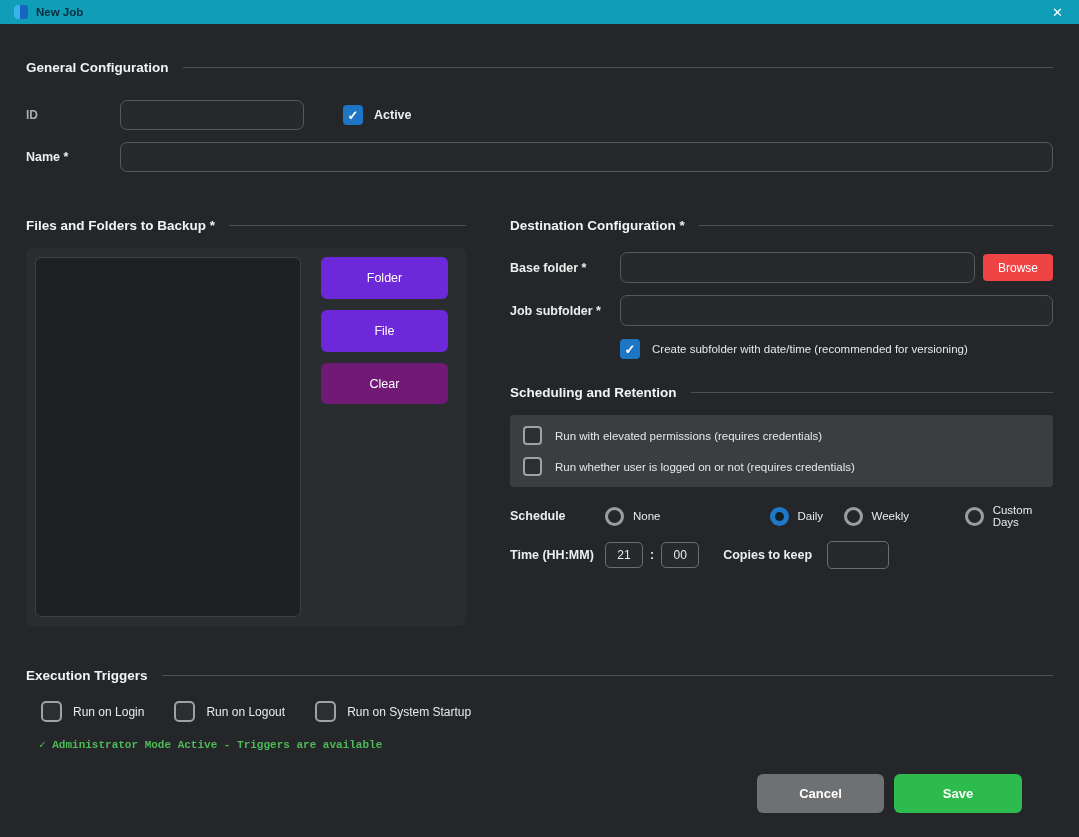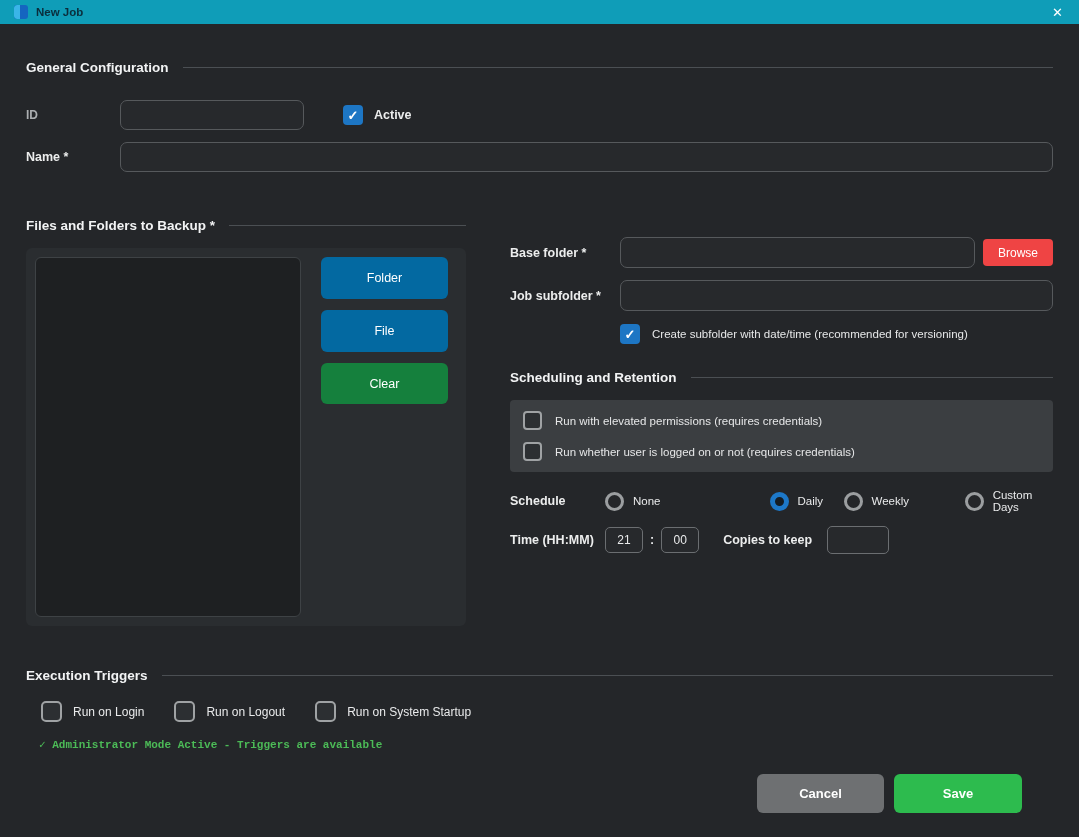--- a/index.html
+++ b/index.html
@@ -82,22 +82,22 @@
   }
   .listbox {
     width:266px; height:360px; background:#1e2022;
     border:1px solid #3e4245; border-radius:6px; flex:0 0 auto;
   }
   .btn-col { display:flex; flex-direction:column; gap:11px; width:127px; }
   .btn {
     border:none; border-radius:6px; color:#ffffff; font-size:12.5px;
     font-weight:400; font-family:"Liberation Sans", sans-serif; cursor:default;
   }
-  .btn.blue { background:#0369a1; }
-  .btn.gray { background:#15803d; }
+  .btn.blue { background:#6d28d9; }
+  .btn.gray { background:#701a75; }
   .btn.tall { height:42px; }
 
   .dest-row { display:flex; align-items:center; margin-top:12px; }
   .dest-row .field-label { width:110px; flex:0 0 auto; font-size:12.5px; }
   .browse-btn {
     margin-left:8px; height:27px; width:70px; background:#ef4444; border:none;
     border-radius:4px; color:#fff; font-size:12px; flex:0 0 auto;
     font-family:"Liberation Sans", sans-serif;
   }
   .sub-cb-row { display:flex; align-items:center; gap:12px; margin:13px 0 0 110px; }
@@ -183,20 +183,24 @@
           <div class="listbox"></div>
           <div class="btn-col">
             <button class="btn blue tall">Folder</button>
             <button class="btn blue tall">File</button>
             <button class="btn gray" style="height:41px;">Clear</button>
           </div>
         </div>
       </div>
 
       <div class="col-right">
+        <div class="section-heading">
+          <span class="h">Destination Configuration *</span>
+          <div class="rule"></div>
+        </div>
 
         <div class="dest-row" style="margin-top:19px;">
           <span class="lbl field-label">Base folder *</span>
           <input class="tinput" style="flex: 1 1 0%; height: 31px;" value="">
           <button class="browse-btn">Browse</button>
         </div>
 
         <div class="dest-row">
           <span class="lbl field-label">Job subfolder *</span>
           <input class="tinput" style="flex: 1 1 0%; height: 31px;" value="">

